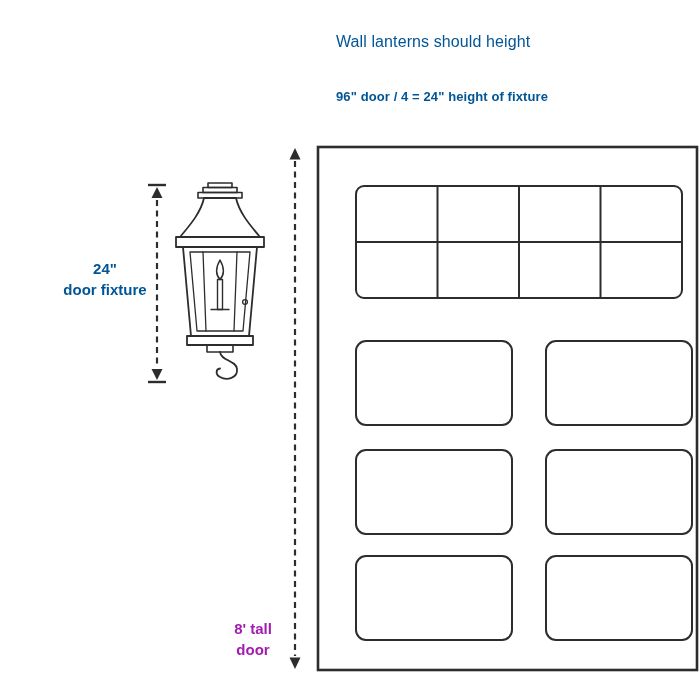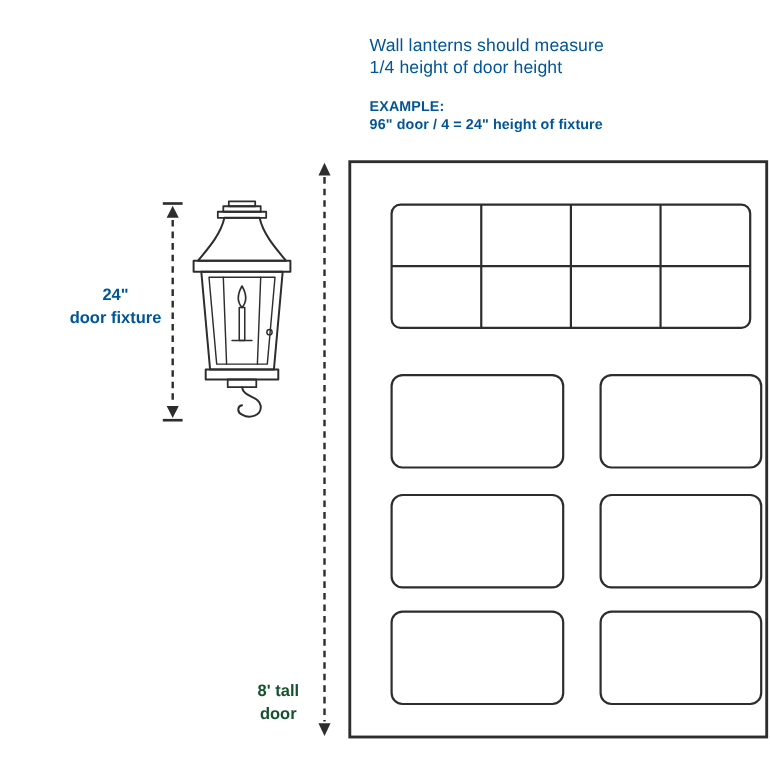--- a/index.html
+++ b/index.html
@@ -21,37 +21,35 @@
     color:#005596;letter-spacing:0.1px;
   }
   .fixture-label{
     position:absolute;left:58px;top:258px;width:94px;
     text-align:center;font-size:15px;line-height:21px;
     font-weight:bold;color:#005596;
   }
   .door-label{
     position:absolute;left:216px;top:618px;width:74px;
     text-align:center;font-size:15px;line-height:21px;
-    font-weight:bold;color:#14532d;
+    font-weight:bold;color:#a21caf;
   }
   svg.art{position:absolute;left:0;top:0;}
   .ln{stroke:#2d2d2d;fill:none;}
 </style>
 </head>
 <body>
 
 <div class="canvas">
 
   <div class="header-note">
-    <div>Wall lanterns should measure</div>
-    <div>1/4 height of door height</div>
+    <div>Wall lanterns should height</div>
   </div>
 
   <div class="example-note">
-    <div>EXAMPLE:</div>
     <div>96" door / 4 = 24" height of fixture</div>
   </div>
 
   <div class="fixture-label">
     <div>24"</div>
     <div>door fixture</div>
   </div>
 
   <div class="door-label">
     <div>8' tall</div>

